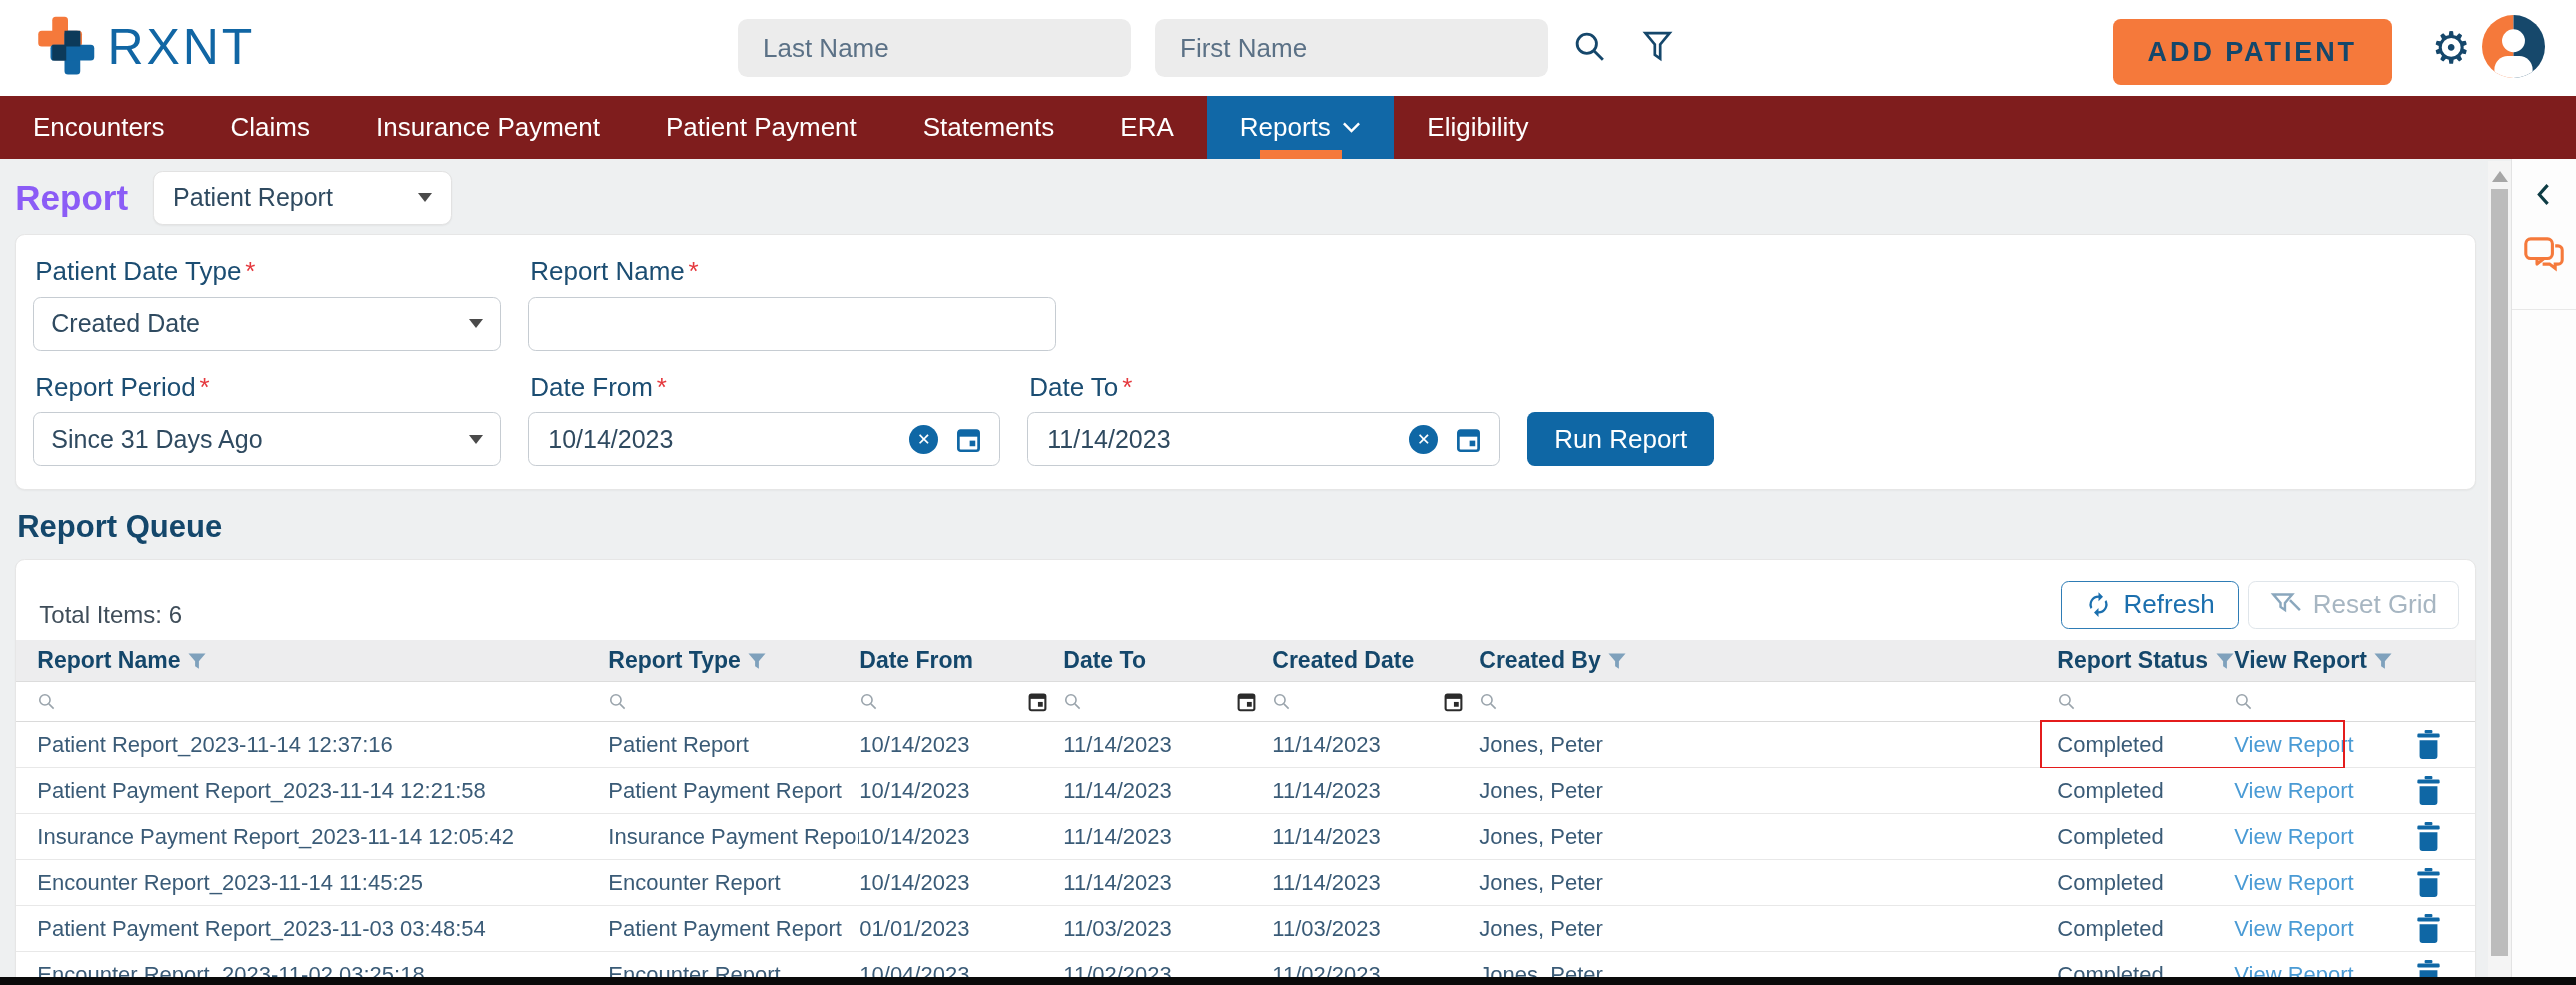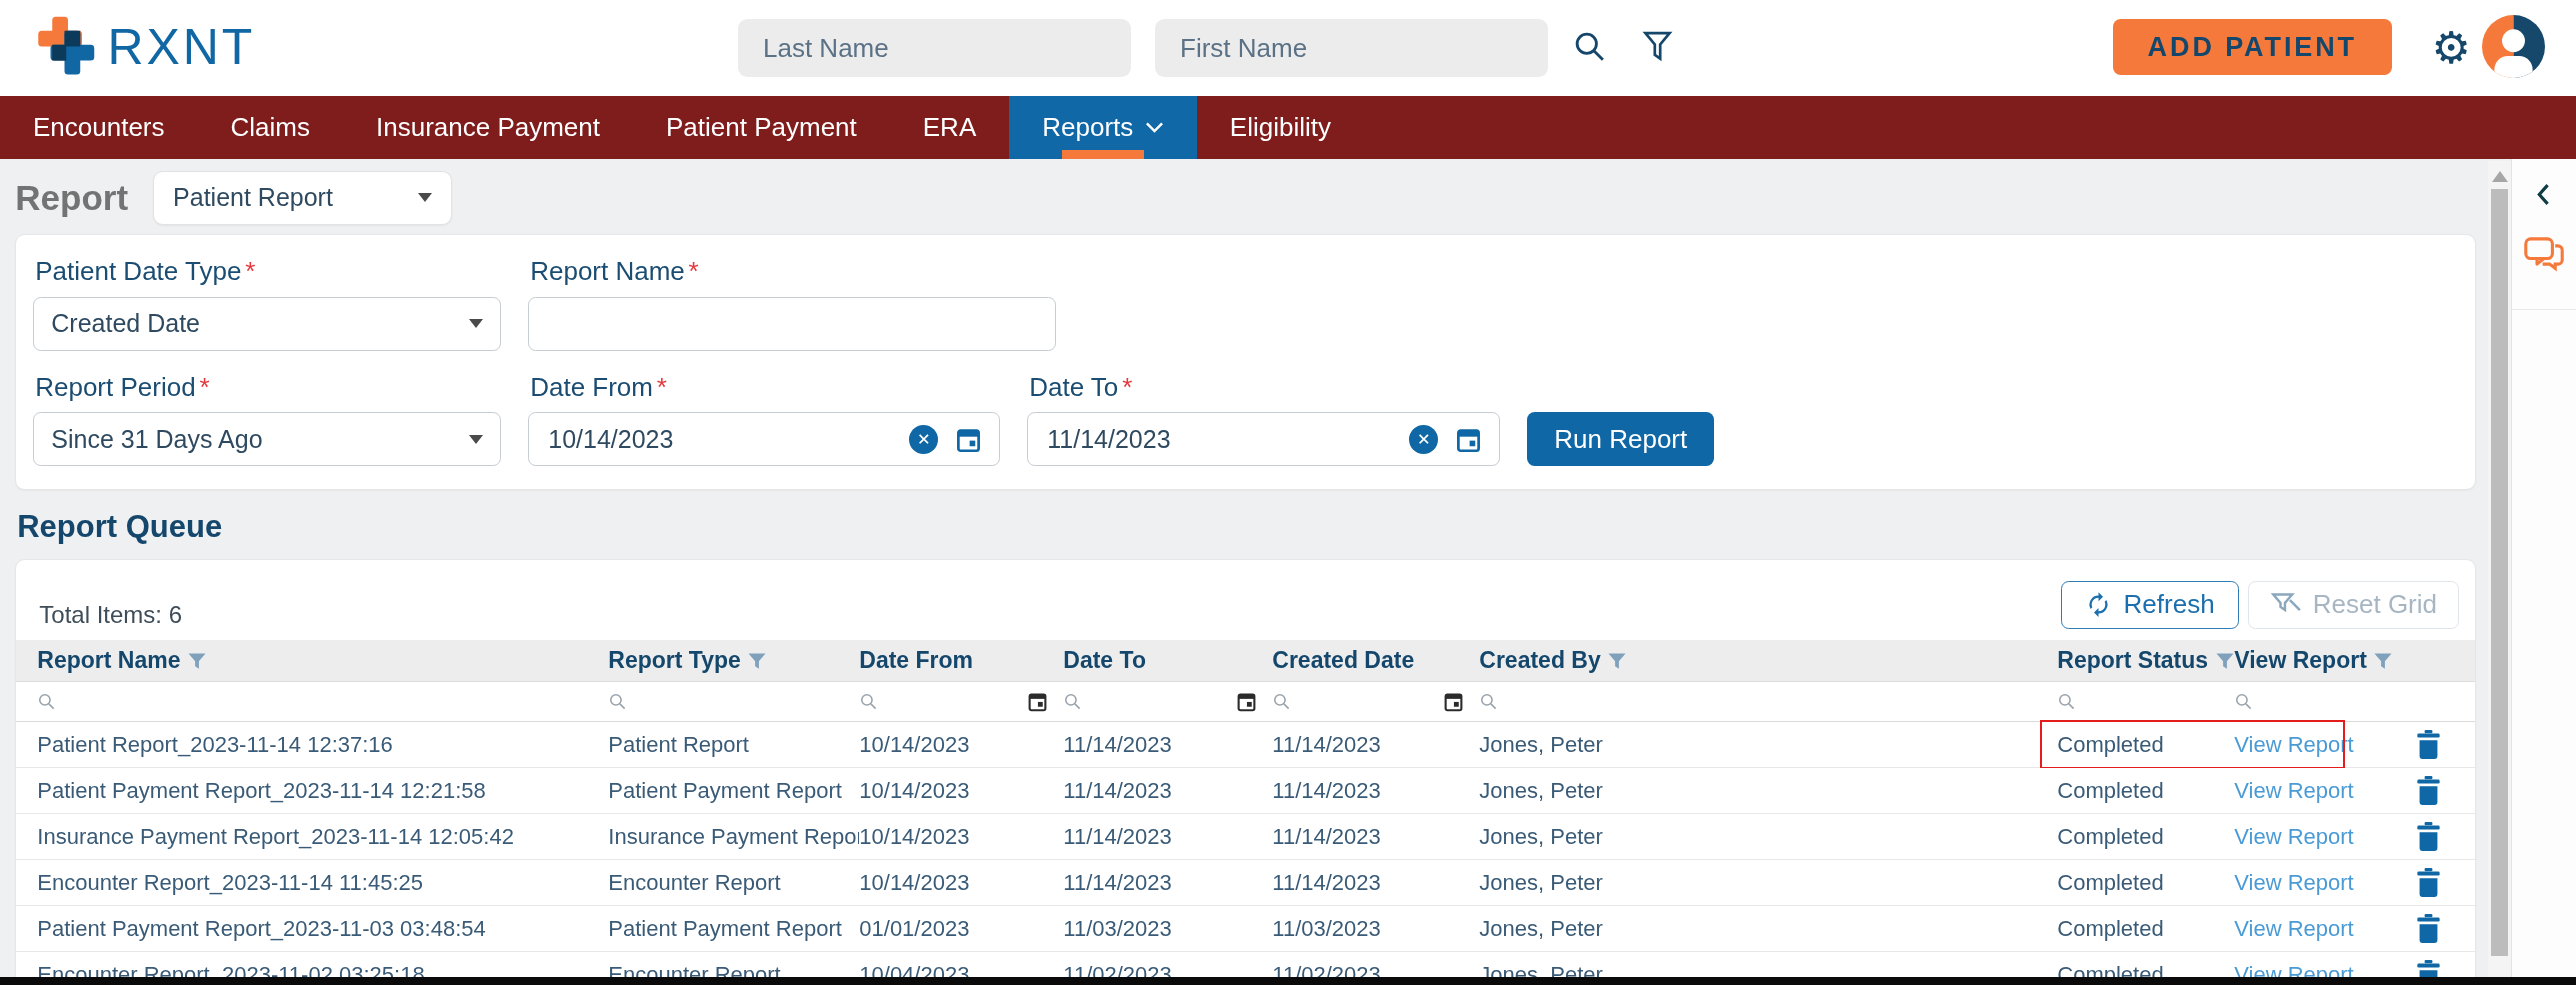--- a/index.html
+++ b/index.html
@@ -9,36 +9,36 @@
   .topbar{position:absolute;top:0;left:0;right:0;height:96px;background:#fff;}
   .logo{position:absolute;left:33px;top:15.3px;display:flex;align-items:center;gap:11.5px;}
   .logo-text{font-size:50px;font-weight:normal;color:#1166a4;letter-spacing:2.9px;}
   .pt-search{position:absolute;top:19px;width:393px;height:58px;background:#ececec;border:none;
              border-radius:9.6px;font-size:26px;color:#333;padding:0 25px;box-sizing:border-box;
              font-family:"Liberation Sans",sans-serif;}
   .pt-search::placeholder{color:#5b7186;}
   #lastname{left:738px;} #firstname{left:1155px;}
   .top-icon{position:absolute;top:29px;cursor:pointer;}
   #top-search-icon{left:1572px;} #top-filter-icon{left:1641px;}
-  .add-patient{position:absolute;right:184px;top:19px;height:56px;padding:0 35px;background:#f5793b;
+  .add-patient{position:absolute;right:184px;top:19px;height:66px;padding:0 35px;background:#f5793b;
                border:none;border-radius:7.7px;color:#14476b;font-weight:bold;font-size:27px;
                letter-spacing:2.9px;font-family:"Liberation Sans",sans-serif;cursor:pointer;}
   .gear{position:absolute;right:105px;top:21px;font-size:44px;color:#15476b;
         font-family:"DejaVu Sans",sans-serif;cursor:pointer;line-height:54px;}
   .avatar{position:absolute;right:31px;top:15.3px;width:63px;height:63px;cursor:pointer;}
   
   .nav{position:absolute;top:96px;left:0;right:0;height:63px;background:#7f1d1d;display:flex;}
   .nav-item{padding:0 33px;line-height:63px;color:#fff;font-size:26px;cursor:pointer;white-space:nowrap;}
   .nav-item.active{background:#1168a7;position:relative;display:flex;align-items:center;gap:11.5px;}
   .nav-item.active::after{content:"";position:absolute;left:50%;transform:translateX(-50%);
                           bottom:0;width:82px;height:8.6px;background:#f5793b;}
   
   .content{position:absolute;top:159px;left:0;width:2488px;bottom:7.7px;padding:0 0 0 15.3px;box-sizing:border-box;}
   .report-bar{margin-top:11.5px;display:flex;align-items:center;gap:25px;}
-  .page-title{font-size:35px;font-weight:bold;color:#737373;}
+  .page-title{font-size:35px;font-weight:bold;color:#8b5cf6;}
   .select-box{height:54px;background:#fff;border:1px solid #e2e2e2;border-radius:9.6px;display:flex;
               align-items:center;padding:0 19px;font-size:25px;color:#2f4a60;position:relative;
               box-sizing:border-box;cursor:pointer;box-shadow:0 1px 1.9px rgba(0,0,0,.05);}
   .caret{width:0;height:0;border-left:7.7px solid transparent;border-right:7.7px solid transparent;
          border-top:9.6px solid #4a4a4a;margin-left:auto;}
   #report-select{width:299px;}
   .panel{width:2461px;background:#fff;border:1px solid #e6e6e6;border-radius:9.6px;box-sizing:border-box;
          box-shadow:0 1px 1.9px rgba(0,0,0,.04);}
   .form-panel{margin-top:9.6px;padding:13.4px 23px 23px 17px;}
   .f-row{display:flex;gap:27px;align-items:flex-end;}
@@ -144,20 +144,21 @@
         </g>
       </svg>
     </span>
   </div>
 
   <div class="nav">
     <div class="nav-item">Encounters</div>
     <div class="nav-item">Claims</div>
     <div class="nav-item">Insurance Payment</div>
     <div class="nav-item">Patient Payment</div>
+    <div class="nav-item">Statements</div>
     <div class="nav-item">ERA</div>
     <div class="nav-item active">
       <span>Reports</span>
       <svg width="19" height="12.5" viewBox="0 0 20 13">
         <polyline points="2,2.5 10,10.5 18,2.5" fill="none" stroke="#fff" stroke-width="2.6"></polyline>
       </svg>
     </div>
     <div class="nav-item">Eligibility</div>
   </div>
 

